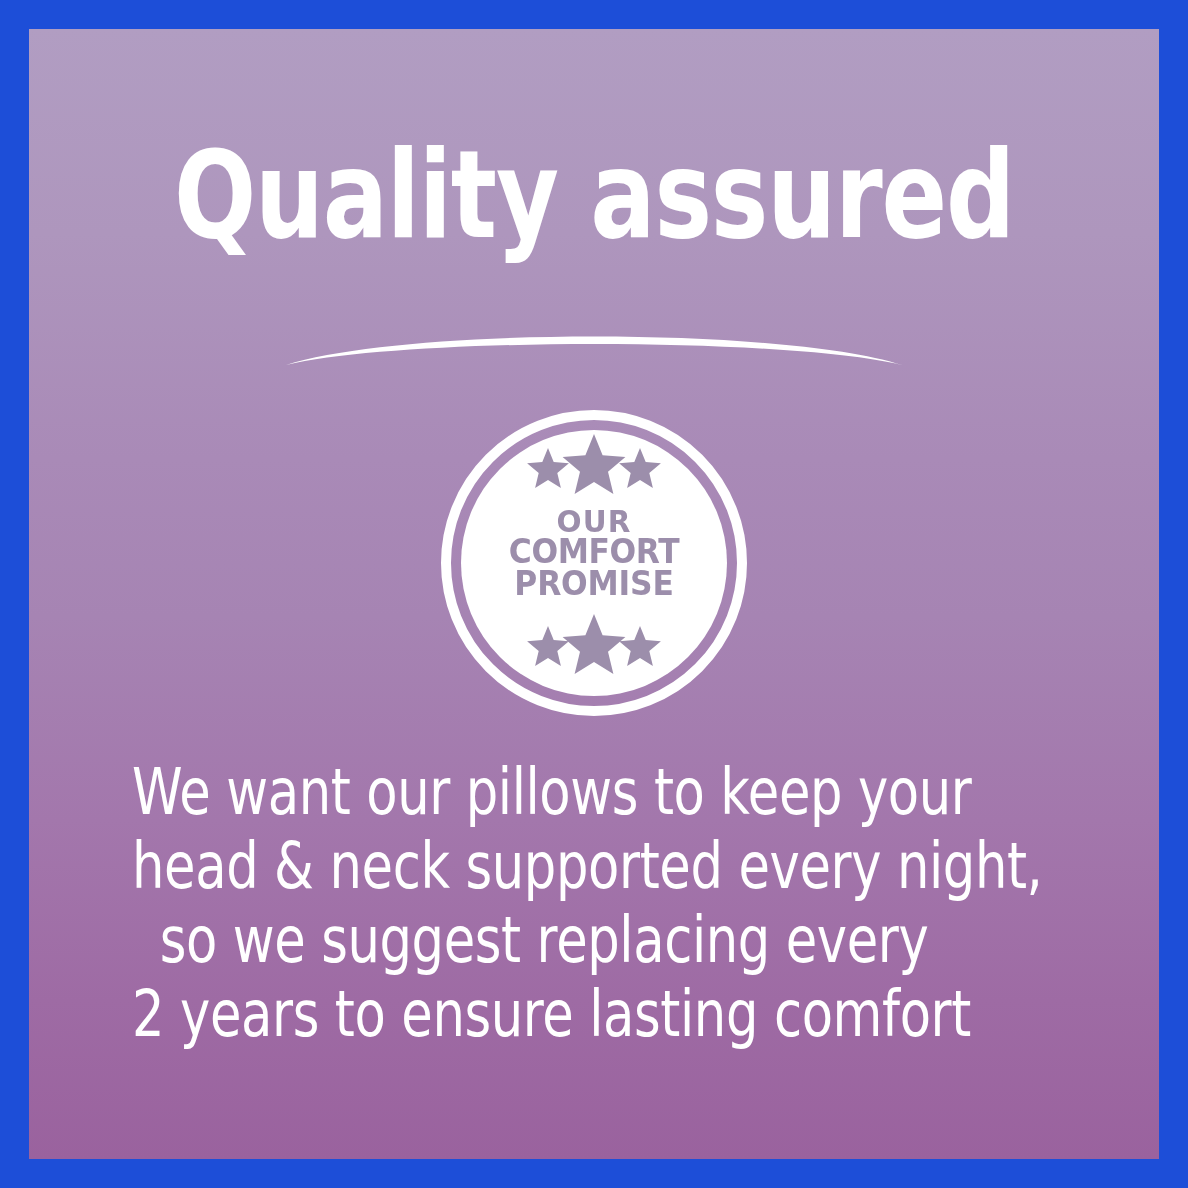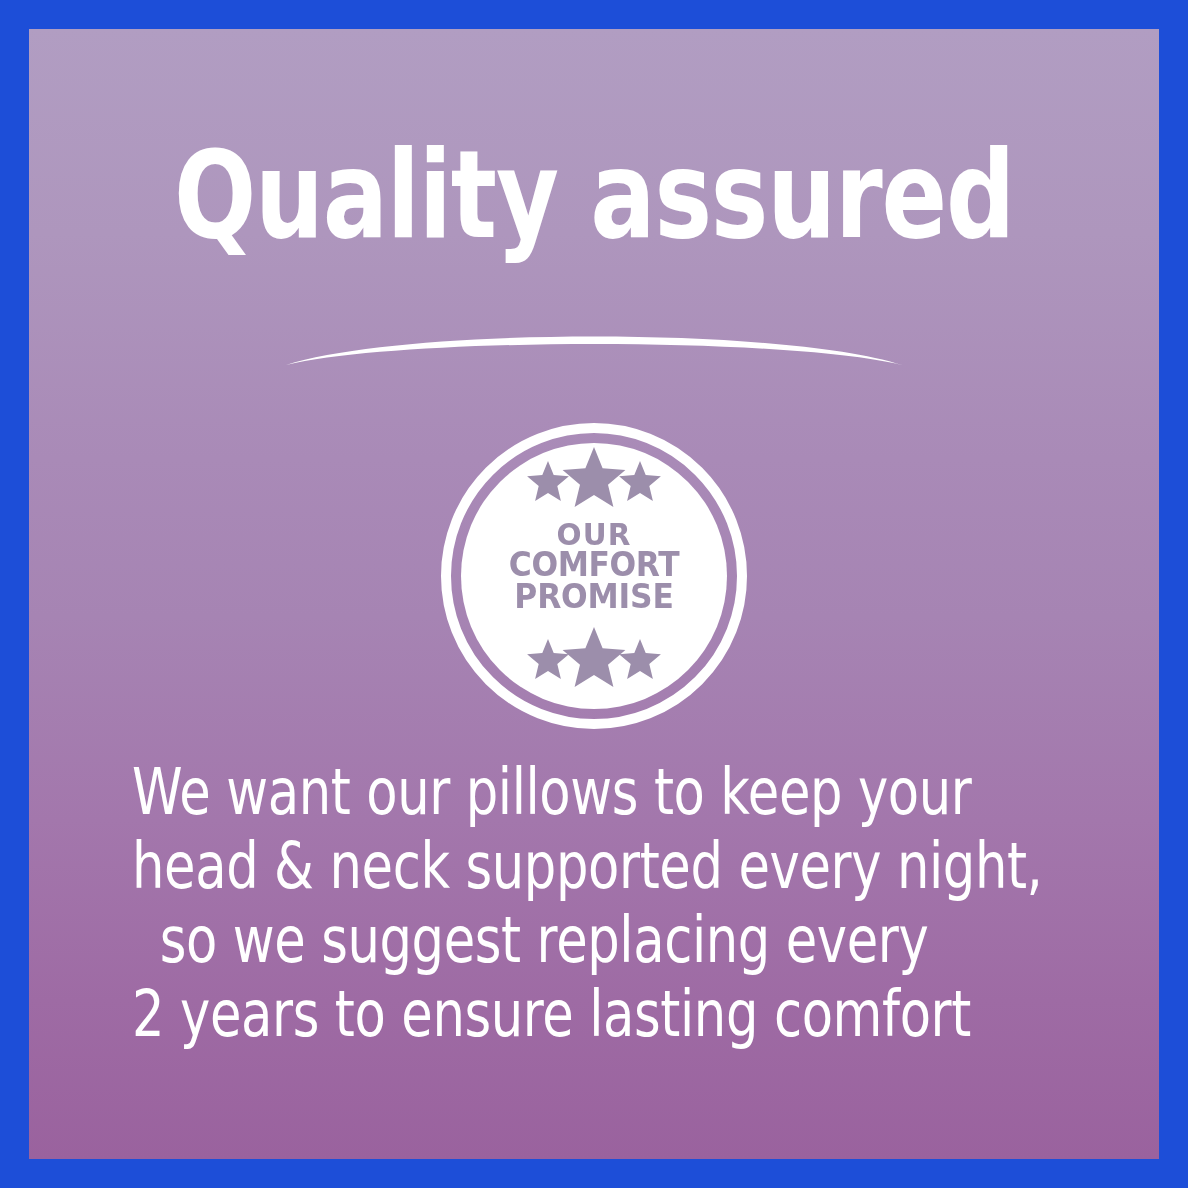--- a/index.html
+++ b/index.html
@@ -65,21 +65,21 @@
     width: 620px;
     height: 52px;
     margin-left: -310px;
   }
   .divider svg { display: block; width: 620px; height: 52px; }
 
   
   .badge {
     position: absolute;
     left: 50%;
-    top: 394px;
+    top: 381px;
     width: 306px;
     height: 306px;
     margin-left: -153px;
   }
   .badge svg { display: block; width: 306px; height: 306px; }
 
   .badge-text-block {
     position: absolute;
     left: 0;
     top: 96px;

